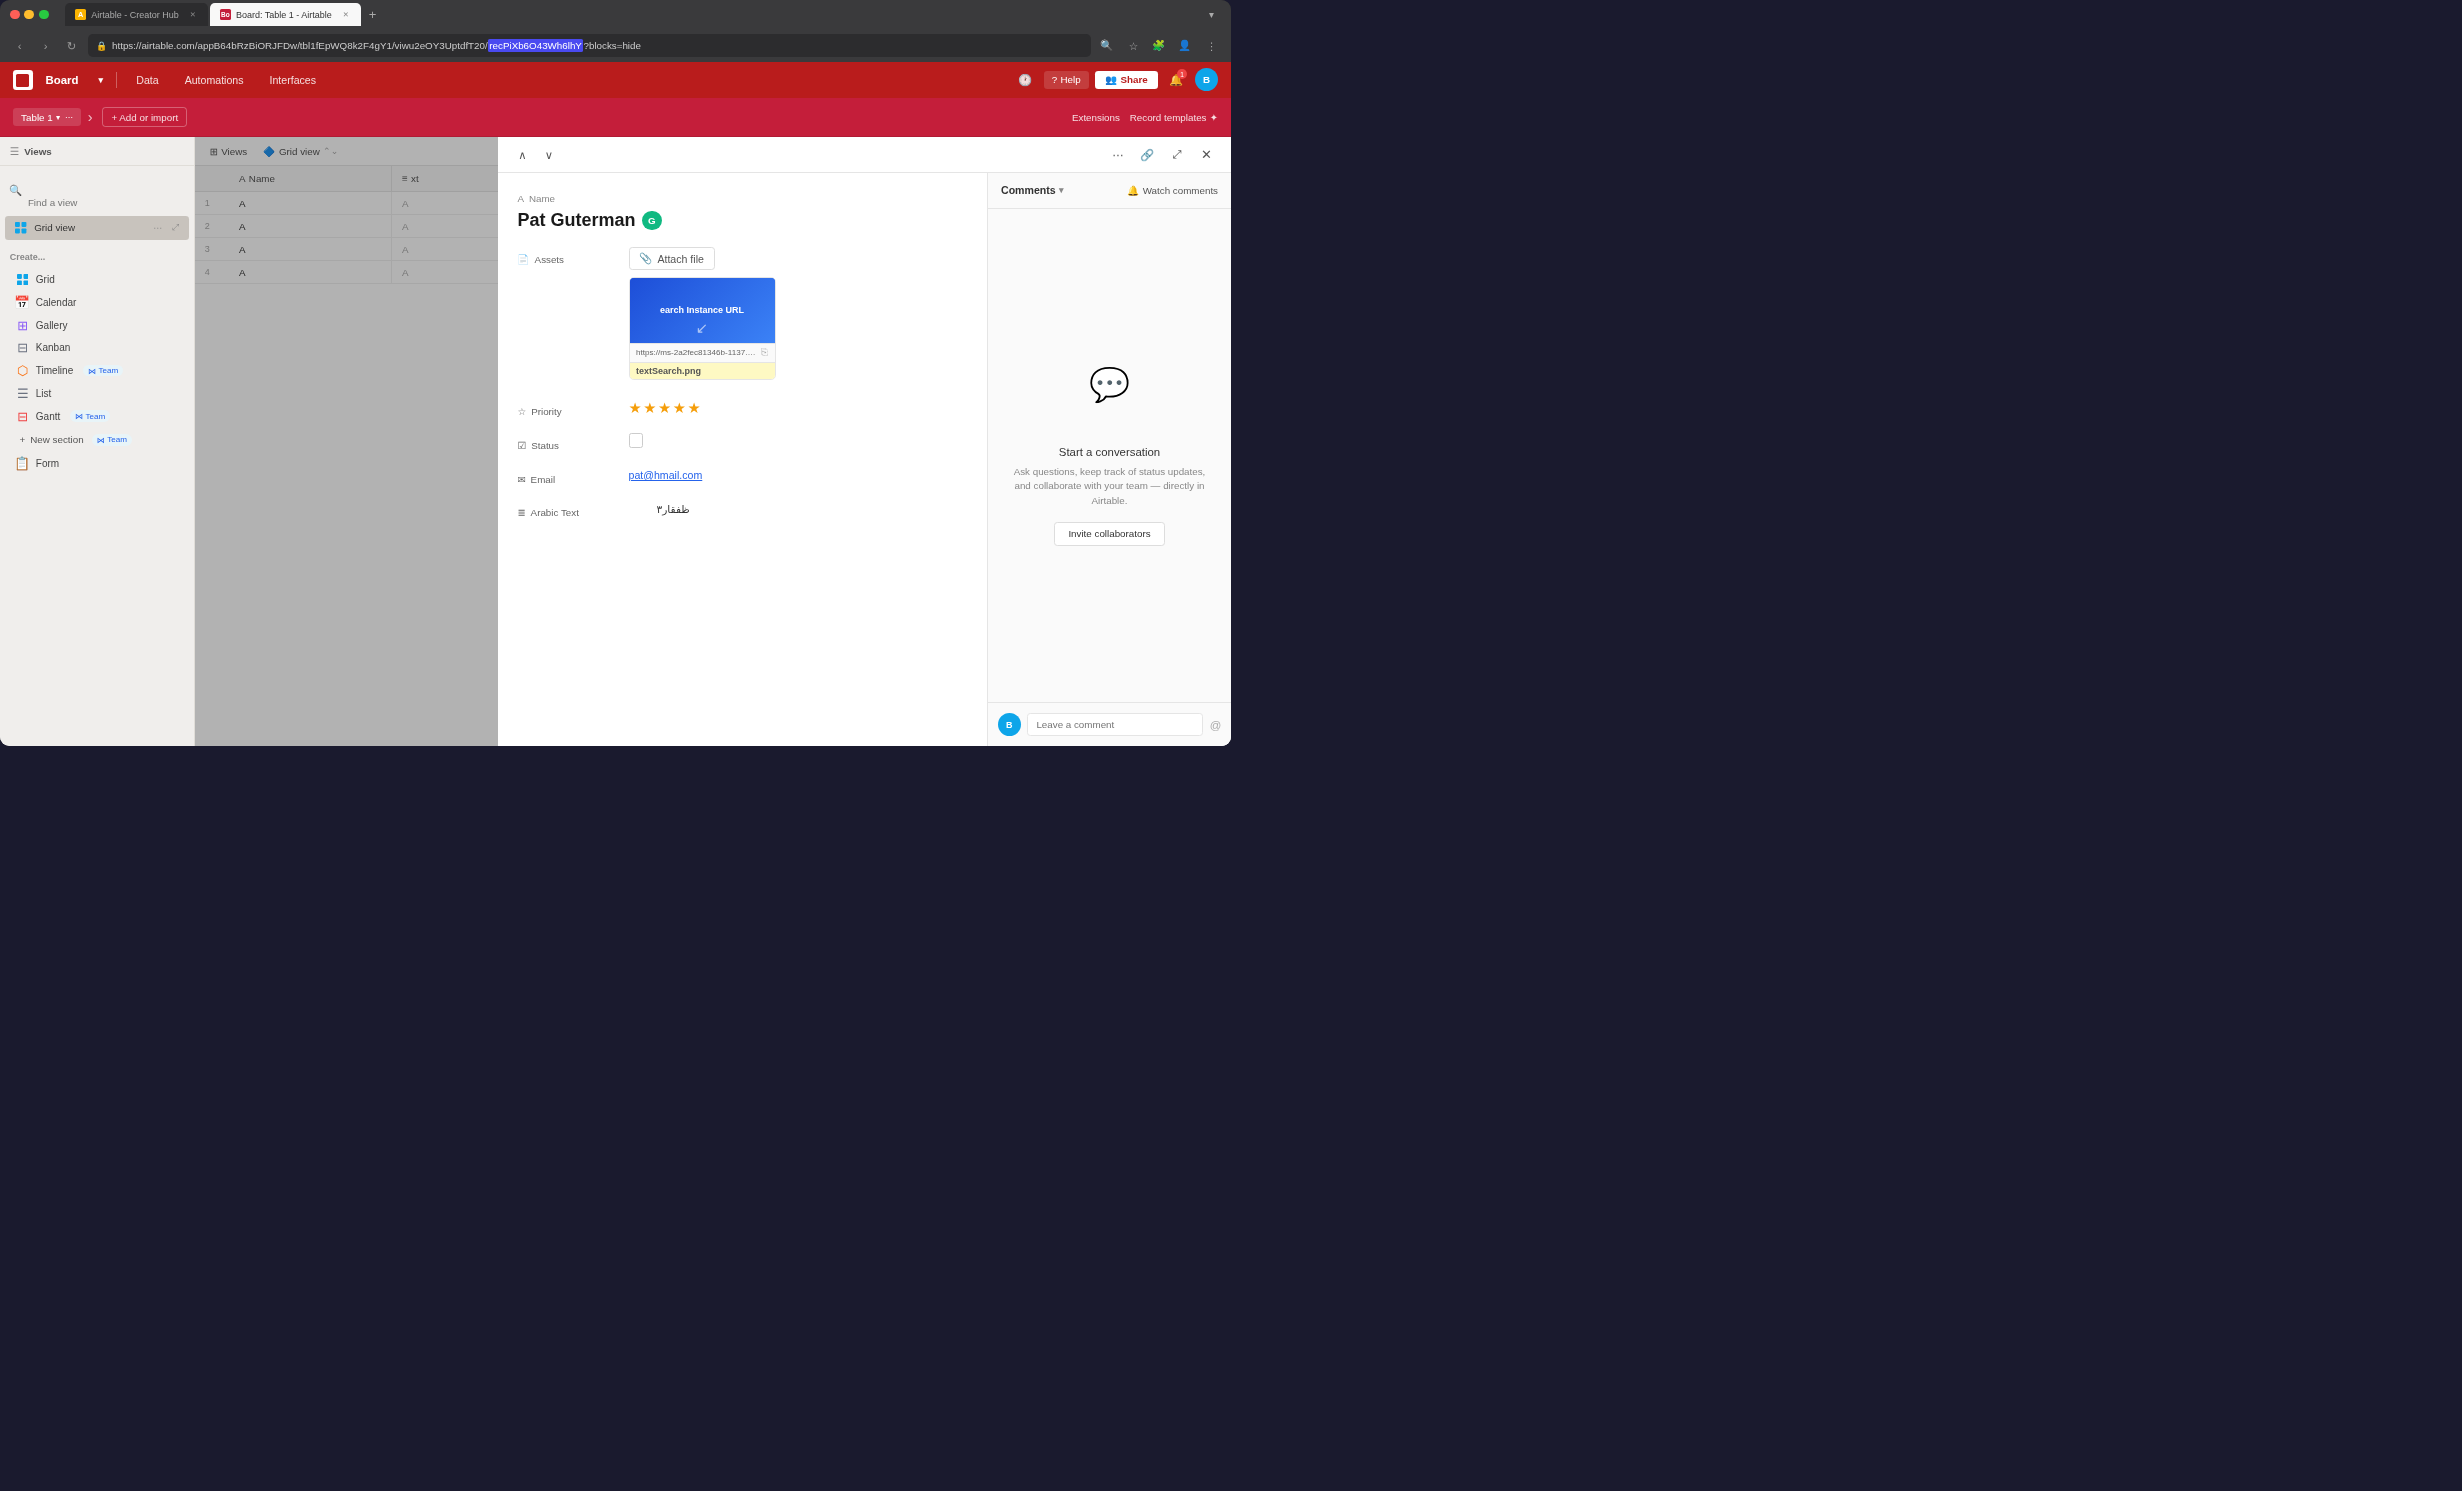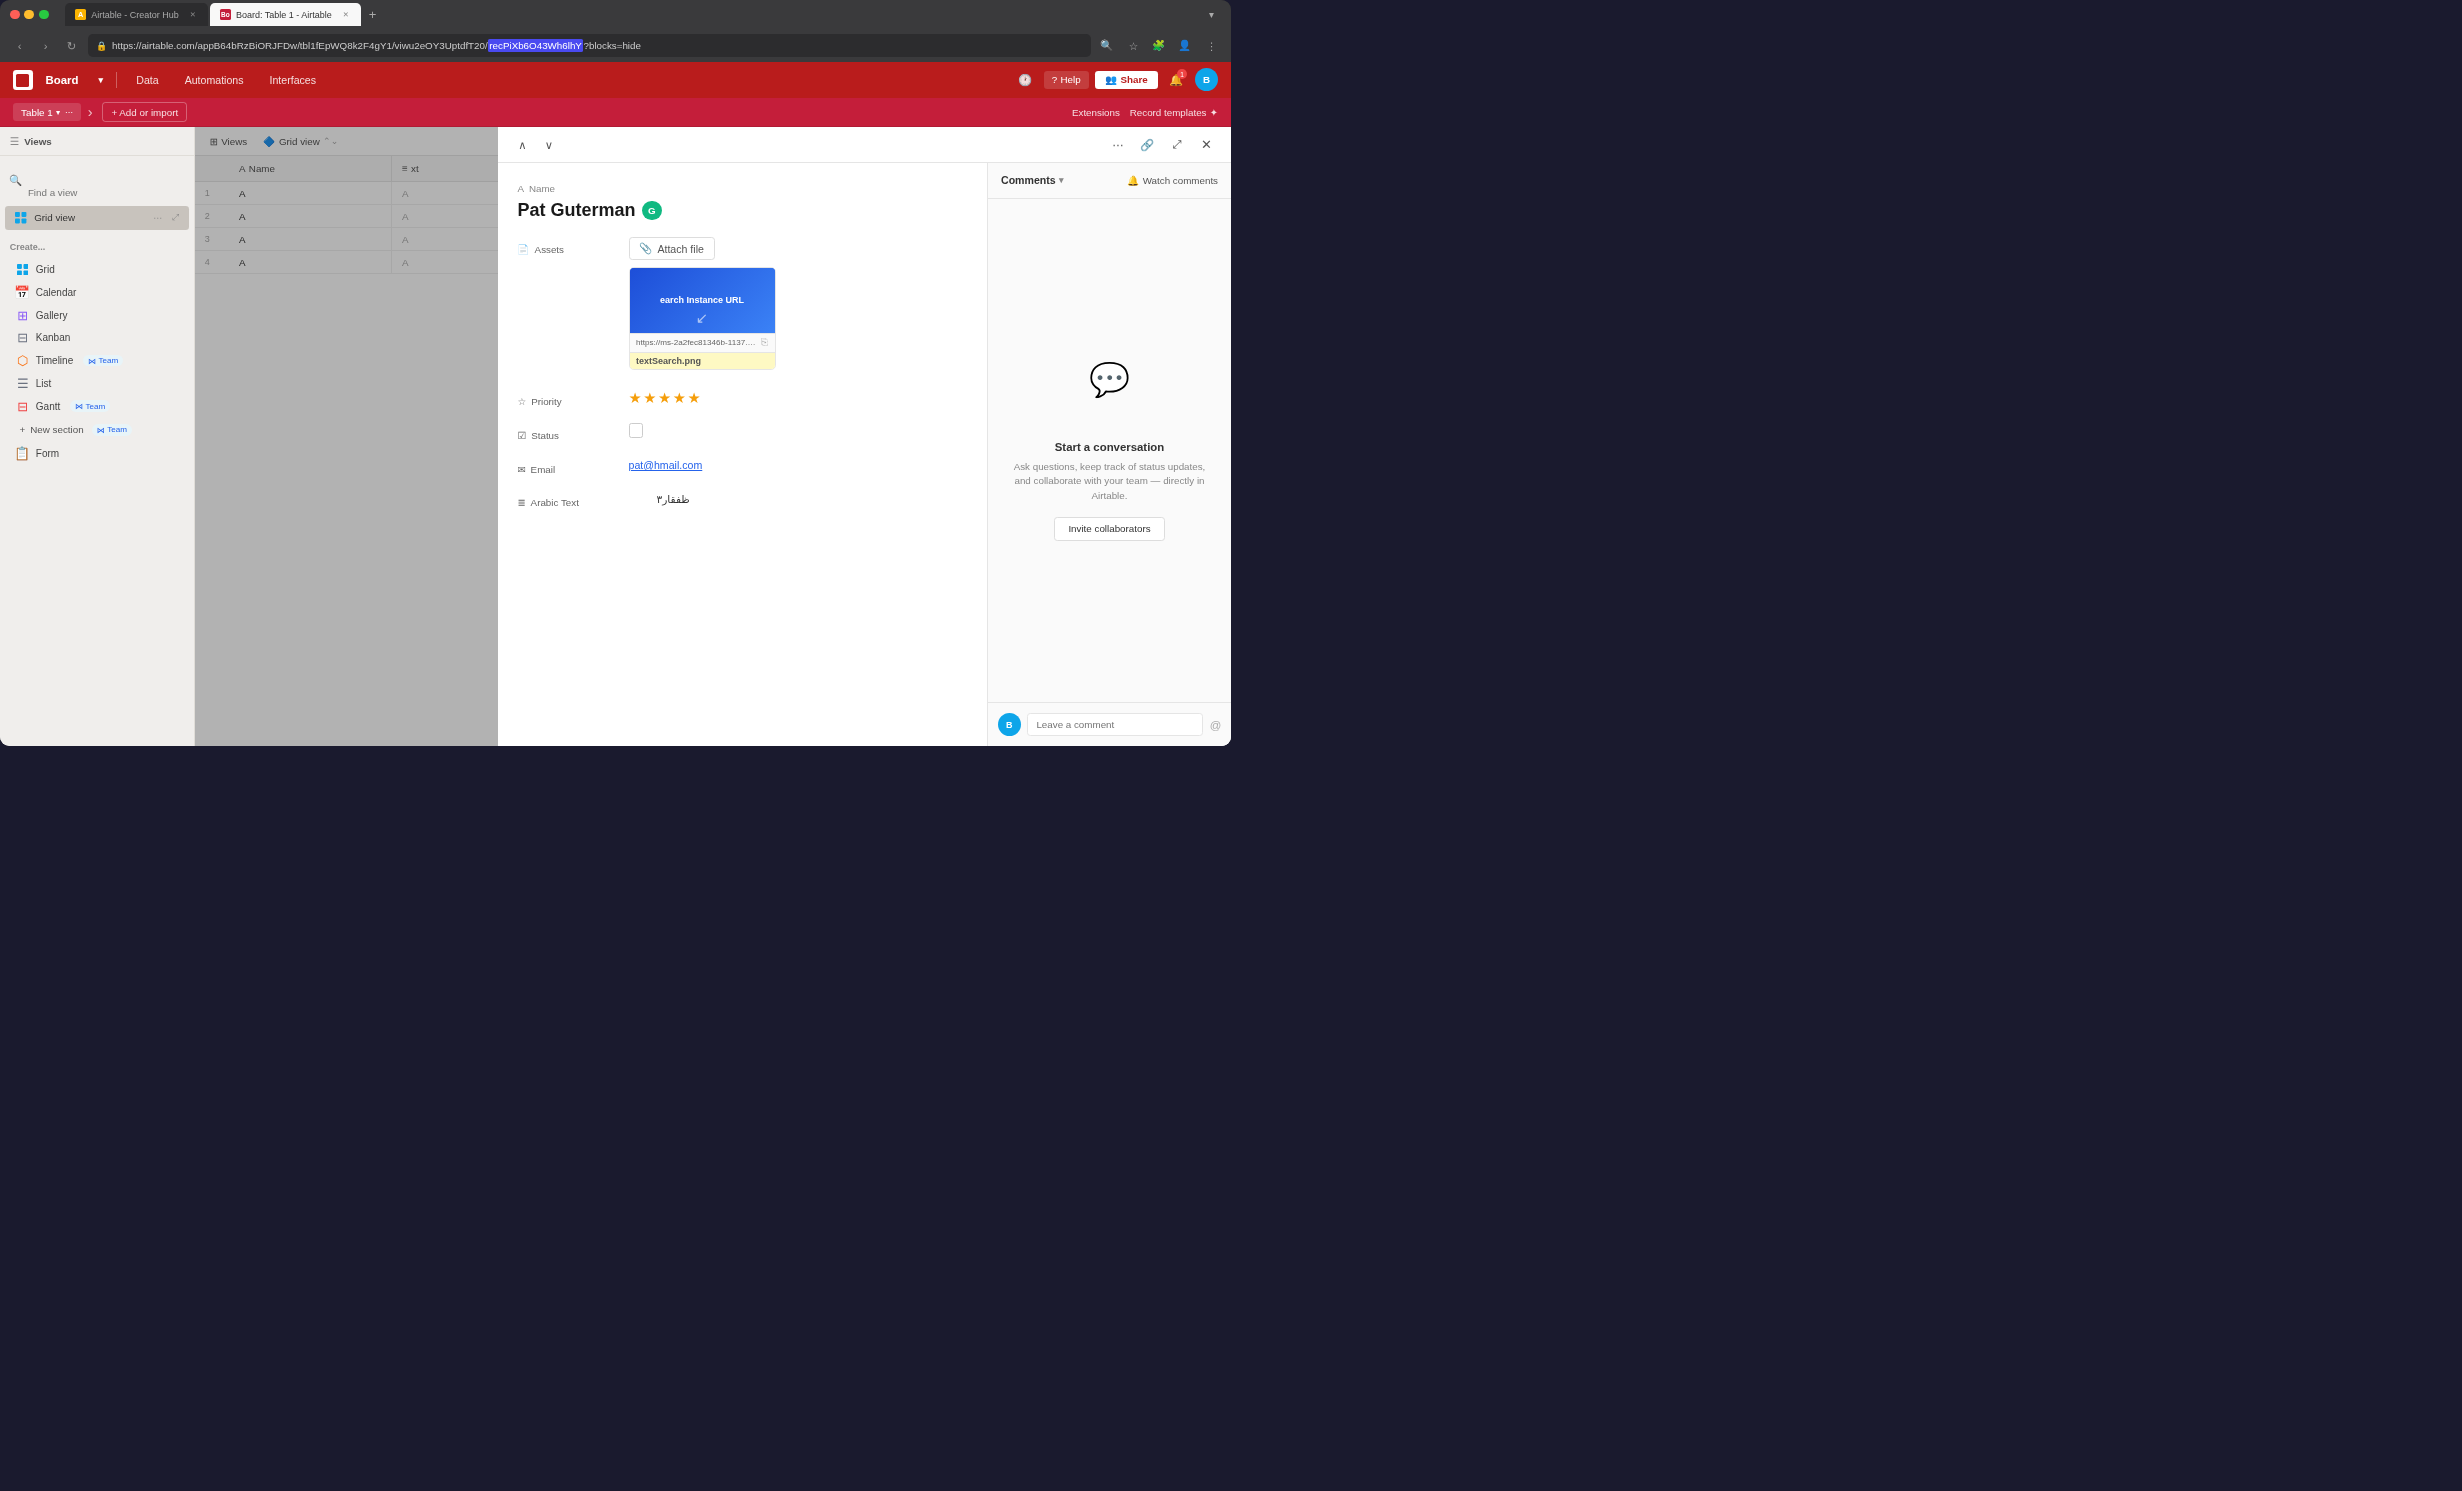--- a/index.html
+++ b/index.html
@@ -44,21 +44,21 @@
     .nav-link { color: rgba(255,255,255,0.85); font-size: 10.6px; cursor: pointer; padding: 3.3px 6.5px; border-radius: 3.3px; }
     .nav-right { margin-left: auto; display: flex; align-items: center; gap: 6.5px; }
     .nav-icon-btn { width: 24.4px; height: 24.4px; display: flex; align-items: center; justify-content: center; color: rgba(255,255,255,0.85); font-size: 11.4px; cursor: pointer; border-radius: 3.3px; }
     .help-btn { background: rgba(255,255,255,0.15); color: white; font-size: 9.8px; padding: 3.3px 8.1px; border-radius: 3.3px; display: flex; align-items: center; gap: 3.3px; cursor: pointer; }
     .share-btn { background: white; color: #b91c1c; font-size: 9.8px; font-weight: 600; padding: 3.3px 9.8px; border-radius: 3.3px; display: flex; align-items: center; gap: 3.3px; cursor: pointer; }
     .notification-btn { position: relative; }
     .notif-badge { position: absolute; top: 1.6px; right: 1.6px; background: #ef4444; color: white; font-size: 6.5px; width: 9.8px; height: 9.8px; border-radius: 50%; display: flex; align-items: center; justify-content: center; }
     .avatar { width: 23px; height: 23px; border-radius: 50%; background: #0ea5e9; color: white; font-size: 9.8px; font-weight: 600; display: flex; align-items: center; justify-content: center; }
 
     
-    .sub-nav { background: #c41e3a; height: 29px; display: flex; align-items: center; padding: 0 13px; gap: 6.5px; flex-shrink: 0; border-bottom: 0.8px solid rgba(0,0,0,0.1); }
+    .sub-nav { background: #c41e3a; height: 39px; display: flex; align-items: center; padding: 0 13px; gap: 6.5px; flex-shrink: 0; border-bottom: 0.8px solid rgba(0,0,0,0.1); }
     .table-tab { background: rgba(255,255,255,0.15); color: white; font-size: 9.8px; font-weight: 500; padding: 3.3px 8.1px; border-radius: 3.3px; display: flex; align-items: center; gap: 3.3px; cursor: pointer; }
     .sub-nav-right { margin-left: auto; display: flex; align-items: center; gap: 9.8px; }
     .extensions-btn { color: rgba(255,255,255,0.85); font-size: 9.8px; cursor: pointer; }
     .record-templates-btn { color: rgba(255,255,255,0.85); font-size: 9.8px; display: flex; align-items: center; gap: 3.3px; cursor: pointer; }
 
     
     .main-content { display: flex; flex: 1; overflow: hidden; }
 
     
     .sidebar { width: 195px; background: #f0eeec; border-right: 0.8px solid #e0ddd8; display: flex; flex-direction: column; flex-shrink: 0; overflow-y: auto; }
@@ -126,21 +126,21 @@
     .checkbox-field { width: 14.7px; height: 14.7px; border: 0.8px solid #ccc; border-radius: 2.4px; background: white; }
     .email-link { color: #2563eb; font-size: 10.6px; text-decoration: underline; cursor: pointer; }
     .arabic-text { font-size: 10.6px; color: #333; direction: rtl; margin-left: 28px; }
 
     
     .comments-header { padding: 11.4px 13px; border-bottom: 0.8px solid #e5e5e5; display: flex; align-items: center; gap: 4.9px; }
     .comments-label { font-size: 10.6px; font-weight: 600; color: #333; flex: 1; display: flex; align-items: center; gap: 3.3px; }
     .watch-btn { font-size: 9.8px; color: #555; display: flex; align-items: center; gap: 3.3px; cursor: pointer; }
     .comments-body { flex: 1; display: flex; flex-direction: column; align-items: center; justify-content: center; padding: 16.3px; text-align: center; }
     .chat-icon { font-size: 33px; color: #ccc; margin-bottom: 9.8px; }
-    .start-convo-title { font-size: 11.4px; font-weight: 700; color: #333; margin-bottom: 6.5px; margin-top: 32px; }
+    .start-convo-title { font-size: 11.4px; font-weight: 400; color: #333; margin-bottom: 6.5px; margin-top: 32px; }
     .start-convo-desc { font-size: 9.8px; color: #888; line-height: 1.5; margin-bottom: 13px; }
     .invite-btn { border: 0.8px solid #ddd; background: white; padding: 5.7px 13px; border-radius: 3.3px; font-size: 9.8px; color: #333; cursor: pointer; }
     .comments-footer { padding: 9.8px; border-top: 0.8px solid #e5e5e5; display: flex; align-items: center; gap: 6.5px; }
     .comment-avatar { width: 23px; height: 23px; border-radius: 50%; background: #0ea5e9; color: white; font-size: 9px; font-weight: 600; display: flex; align-items: center; justify-content: center; flex-shrink: 0; }
     .comment-input { flex: 1; border: 0.8px solid #e5e5e5; border-radius: 3.3px; padding: 4.9px 8.1px; font-size: 9.8px; color: #888; background: white; outline: none; }
     .at-icon { color: #aaa; font-size: 11.4px; }
 
     
     .icon-grid { color: #0ea5e9; }
     .icon-calendar { color: #ef4444; }

